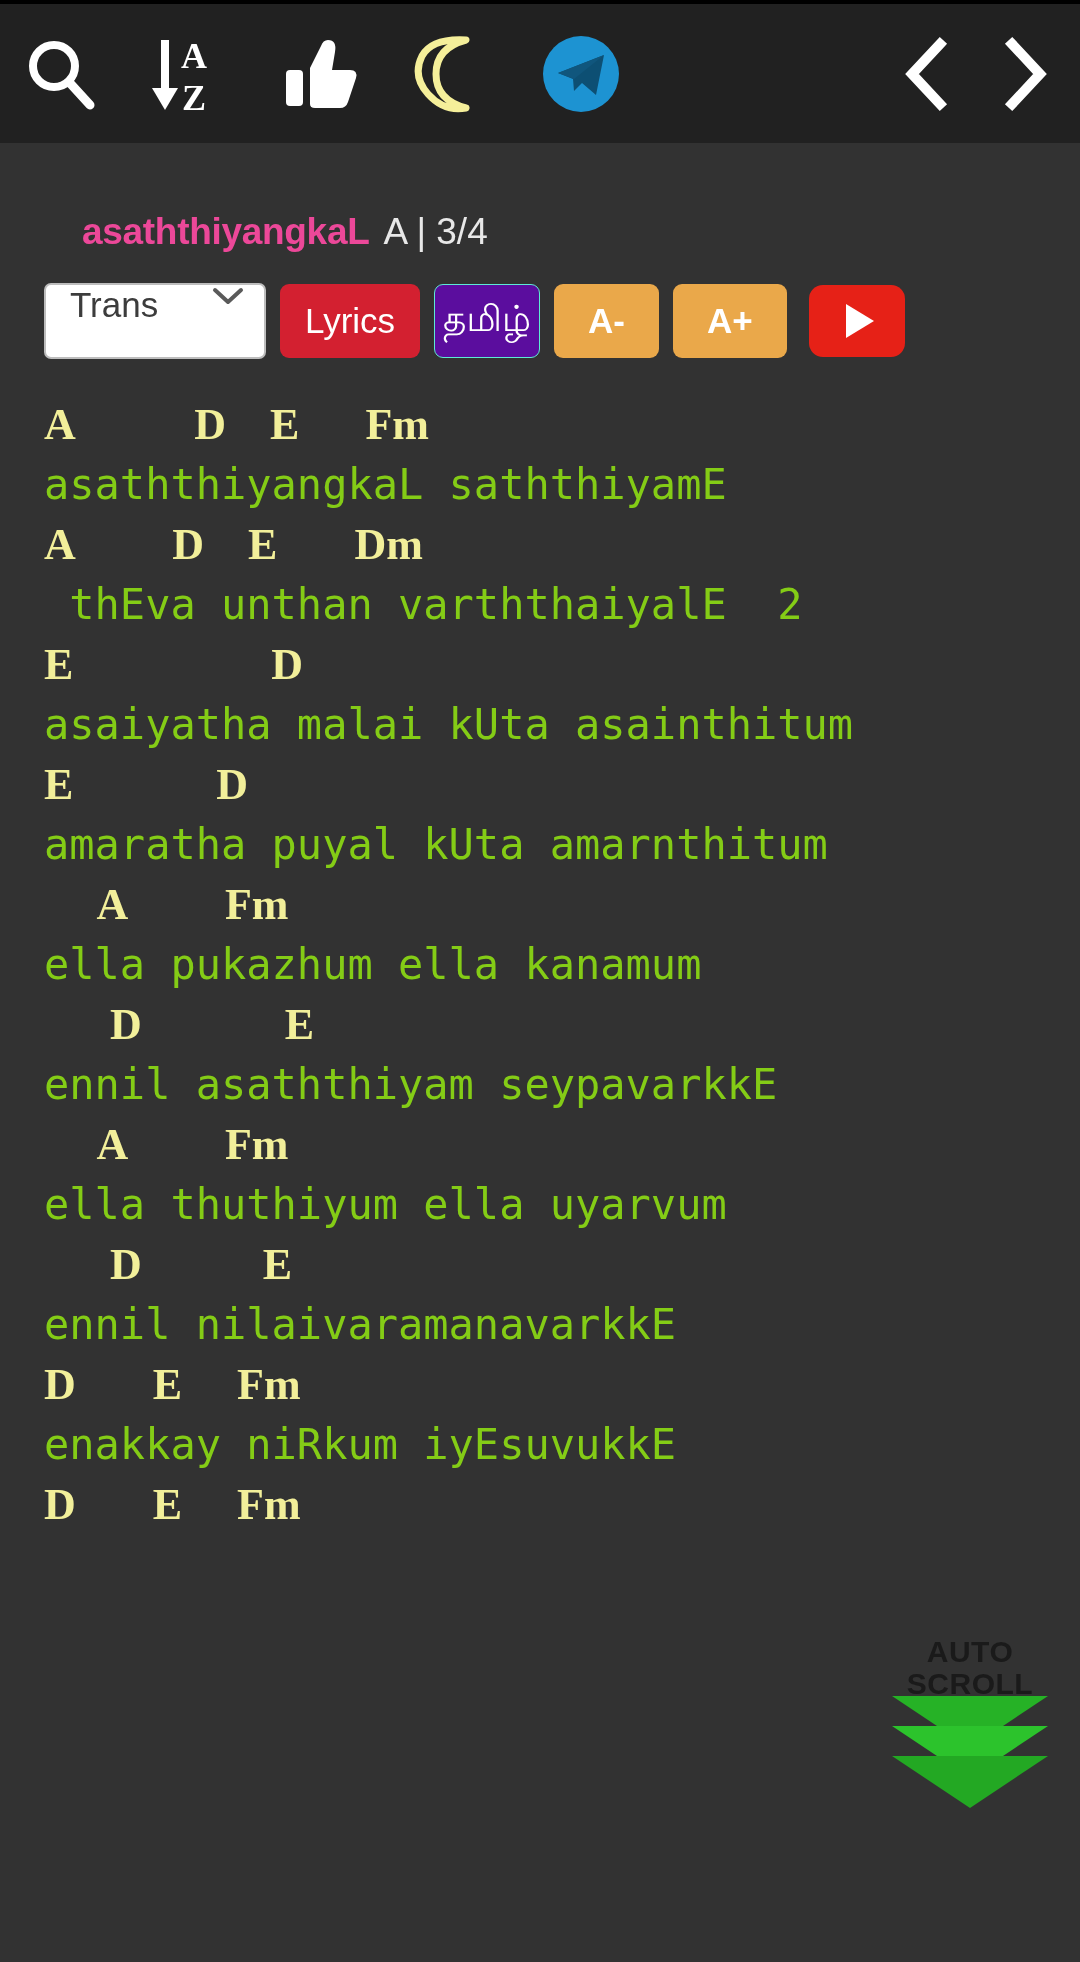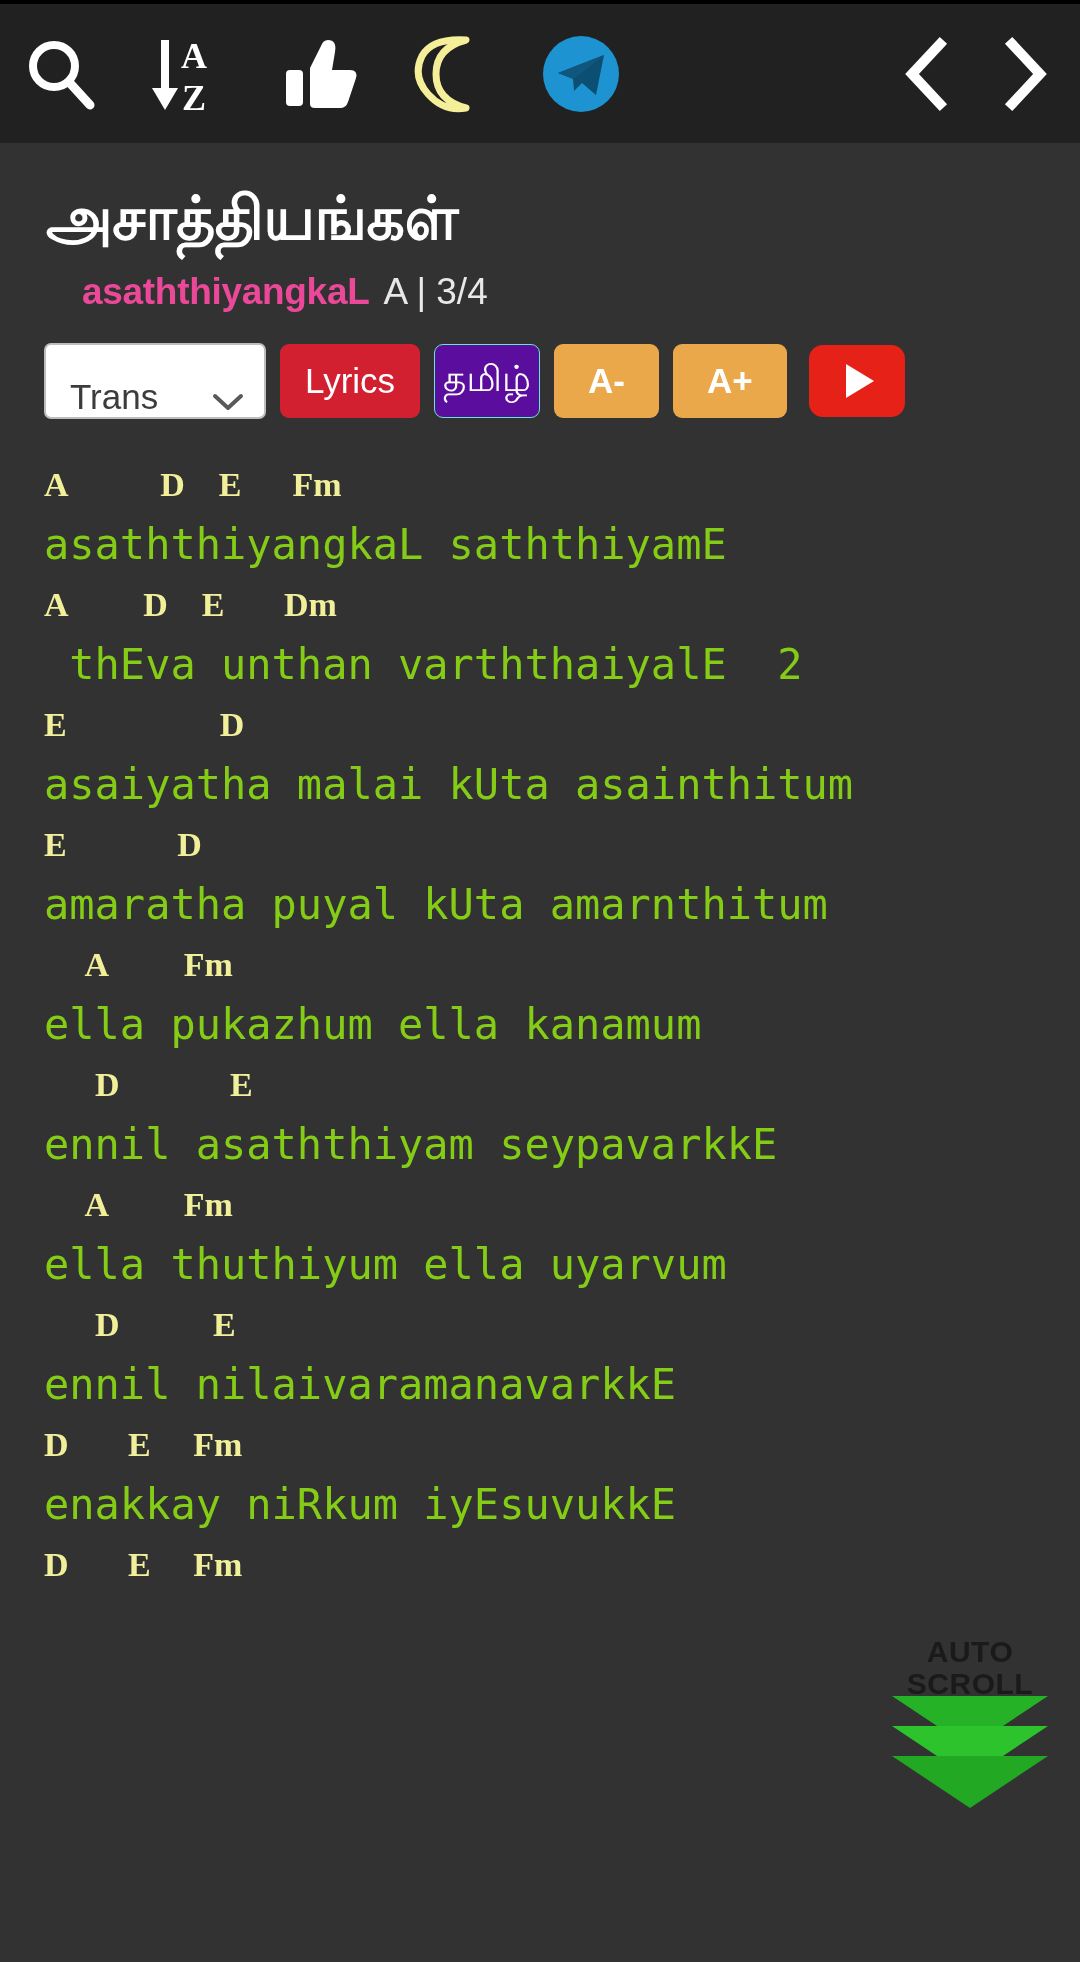--- a/index.html
+++ b/index.html
@@ -94,21 +94,21 @@
     gap: 14px;
   }
 
   .trans-select {
     width: 222px;
     height: 76px;
     background: #ffffff;
     border: 2px solid #bdbdbd;
     border-radius: 7px;
     display: flex;
-    align-items: flex-end;
+    align-items: flex-start;
     justify-content: space-between;
     padding: 0 18px 0 24px;
     cursor: pointer;
   }
   .trans-select .label {
     color: #3c3c3c;
     font-size: 35px;
   }
 
   .pill {
@@ -162,21 +162,21 @@
     margin-top: 40px;
     padding-left: 44px;
     white-space: pre;
     overflow: hidden;
   }
 
   .chord-line {
     color: #f2ef9a;
     font-family: "Liberation Serif", "DejaVu Serif", serif;
     font-weight: bold;
-    font-size: 34px;
+    font-size: 44px;
     line-height: 52px;
     white-space: pre;
     letter-spacing: 0px;
   }
 
   .lyric-line {
     color: #84cc16;
     font-family: "DejaVu Sans Mono", "Liberation Mono", monospace;
     font-size: 42px;
     line-height: 68px;
@@ -277,21 +277,20 @@
     <div class="tb-icon">
       <svg width="54" height="76" viewBox="0 0 54 76">
         <polyline points="14,8 42,38 14,68" fill="none" stroke="#ffffff" stroke-width="10" stroke-linecap="square"></polyline>
       </svg>
     </div>
   </div>
 
 </div>
 
 <div class="song-header">
-  <div class="song-title">அசாத்தியங்கள்</div>
   <div class="song-sub">
     <span class="song-translit">asaththiyangkaL</span><span class="song-key">A | 3/4</span>
   </div>
 </div>
 
 <div class="btn-row">
 
   <div class="trans-select">
     <span class="label">Trans</span>
     <span>

